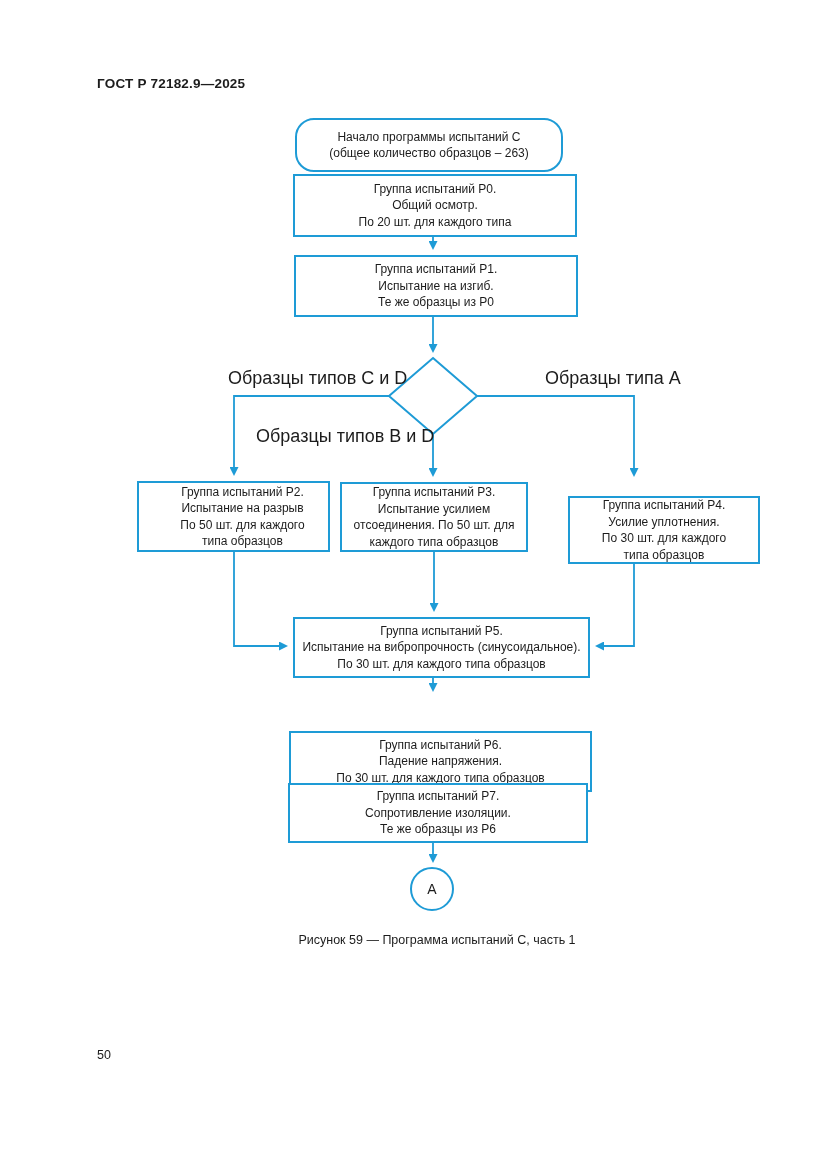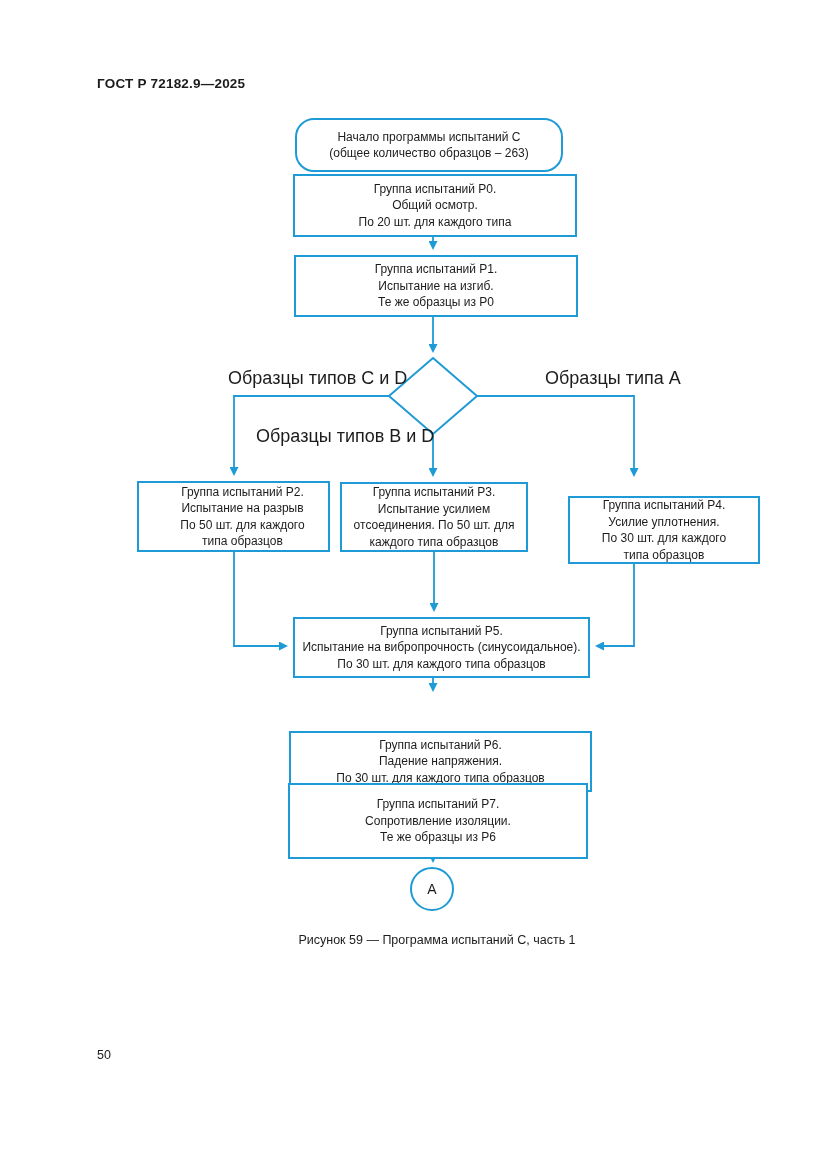--- a/index.html
+++ b/index.html
@@ -132,21 +132,21 @@
 типа образцов</div>
 
   <div class="node" style="left:293px;top:617px;width:297px;height:61px;">Группа испытаний Р5.
 Испытание на вибропрочность  (синусоидальное).
 По 30 шт. для каждого типа образцов</div>
 
   <div class="node" style="left:289px;top:731px;width:303px;height:61px;">Группа испытаний Р6.
 Падение напряжения.
 По 30 шт. для каждого типа образцов</div>
 
-  <div class="node" style="left:288px;top:783px;width:300px;height:76px;">Группа испытаний Р7.
+  <div class="node" style="left:288px;top:783px;width:300px;height:60px;">Группа испытаний Р7.
 Сопротивление изоляции.
 Те же образцы из Р6</div>
 
   <div class="terminal-label" style="left:412px;top:869px;width:40px;height:40px;">А</div>
 
   <div class="caption">Рисунок 59 — Программа испытаний С, часть 1</div>
 
   <div class="pagenum">50</div>
 
 </div>

